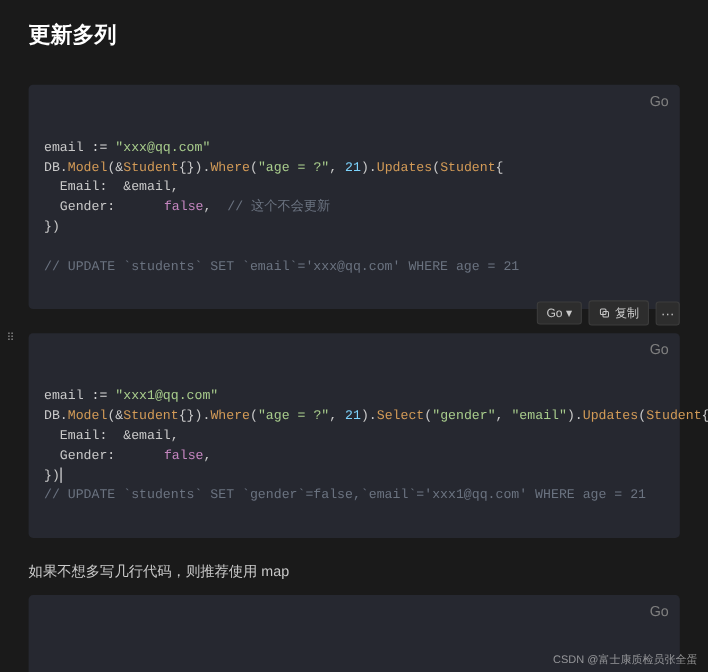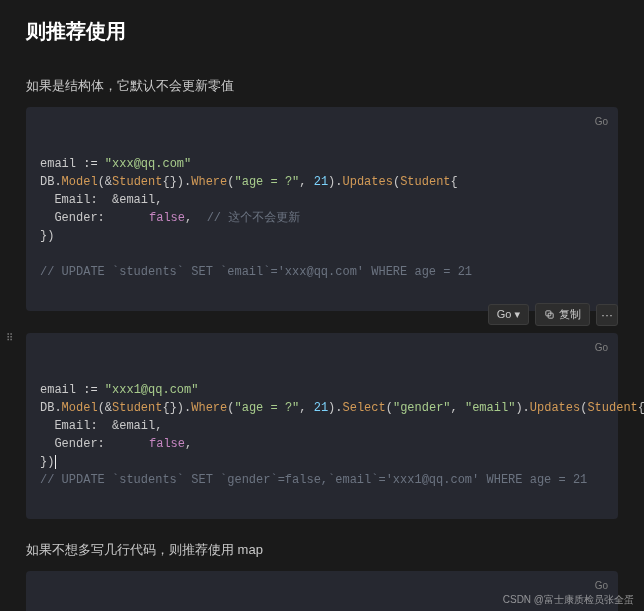--- a/index.html
+++ b/index.html
@@ -66,21 +66,21 @@
       font-size: 12px;
       line-height: 18px;
       position: relative;
       white-space: pre;
       color: #c9c9c9;
     }
     .lang {
       position: absolute;
       top: 6px; right: 10px;
       color: #7f7f7f;
-      font-size: 10px;
+      font-size: 13px;
       font-family: -apple-system, sans-serif;
     }
     .drag {
       position: absolute;
       left: -20px;
       top: 2px;
       color: #7a7a7a;
       font-size: 10px;
       line-height: 6px;
       cursor: grab;
@@ -102,24 +102,23 @@
       color: rgba(220,220,220,0.6);
       font-size: 10px;
       pointer-events:none;
     }
     .section { margin-bottom: 22px; }
     svg.icon { width:11px;height:11px;stroke:#c9c9c9;stroke-width:2;fill:none;}
   </style>
 </head>
 <body>
 
-<h2 class="title">则推荐使用</h2>
+<h2 class="title">更新多列</h2>
 
 <div class="section">
-  <p class="desc">如果是结构体，它默认不会更新零值</p>
   <div class="code">
     <span class="lang">Go</span>
 <span class="k-var">email </span><span class="k-op">:= </span><span class="k-str">"xxx@qq.com"</span>
 <span class="k-var">DB.</span><span class="k-fn">Model</span><span class="k-var">(&amp;</span><span class="k-fn">Student</span><span class="k-var">{}).</span><span class="k-fn">Where</span><span class="k-var">(</span><span class="k-str">"age = ?"</span><span class="k-var">, </span><span class="k-num">21</span><span class="k-var">).</span><span class="k-fn">Updates</span><span class="k-var">(</span><span class="k-fn">Student</span><span class="k-var">{</span>
 <span class="k-var">  Email:  &amp;email,</span>
 <span class="k-var">  Gender: </span><span class="k-bool">false</span><span class="k-var">,  </span><span class="k-cmt">// 这个不会更新</span>
 <span class="k-var">})</span>
 
 <span class="k-cmt">// UPDATE `students` SET `email`='xxx@qq.com' WHERE age = 21</span>
   </div>

